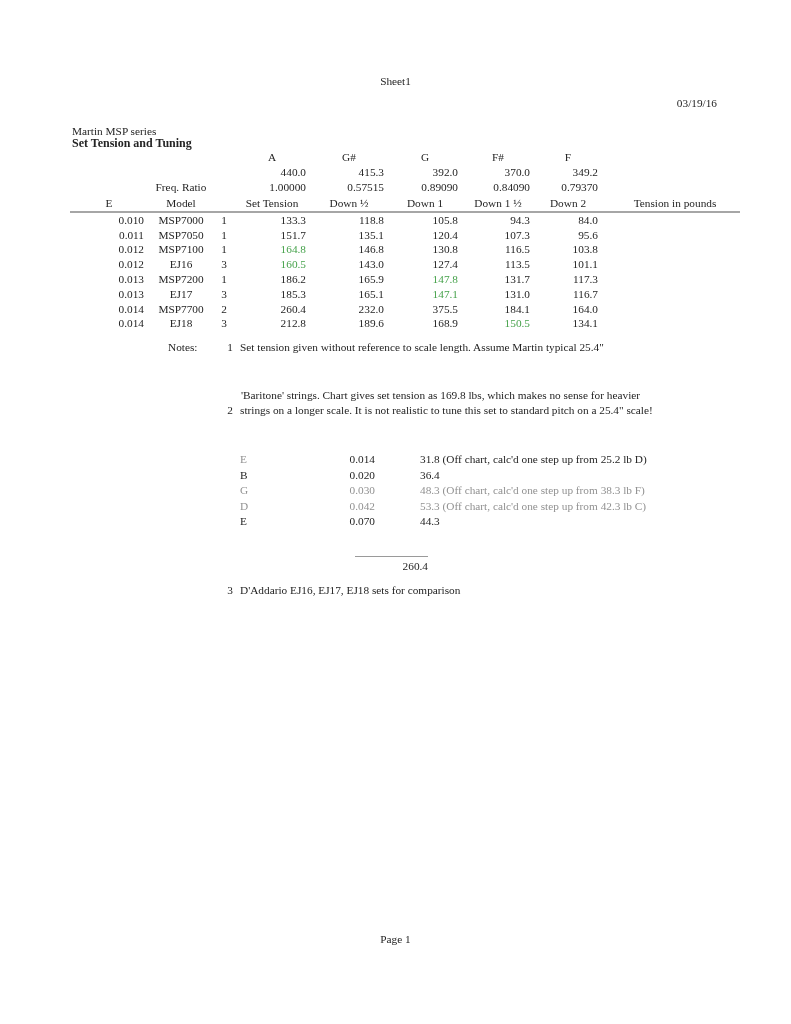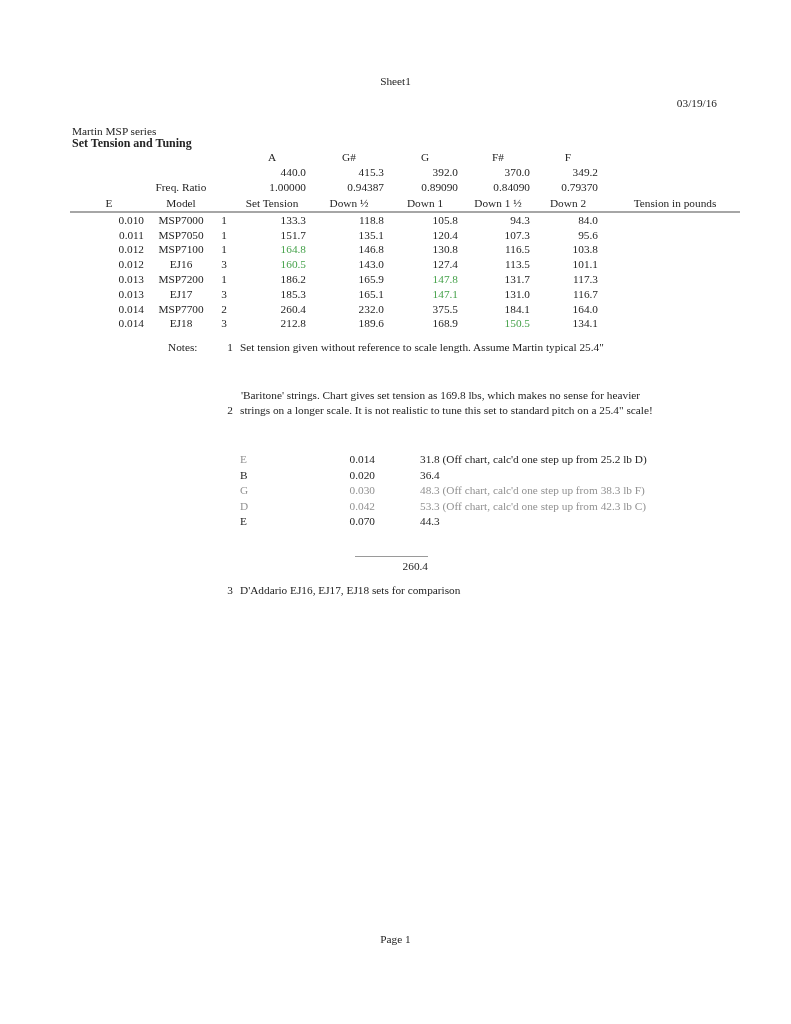--- a/index.html
+++ b/index.html
@@ -105,21 +105,21 @@
         <td class="num">392.0</td>
         <td class="num">370.0</td>
         <td class="num">349.2</td>
         <td></td>
       </tr>
       <tr>
         <td></td>
         <td class="ctr">Freq. Ratio</td>
         <td></td>
         <td class="num">1.00000</td>
-        <td class="num">0.94387</td>
+        <td class="num">0.57515</td>
         <td class="num">0.89090</td>
         <td class="num">0.84090</td>
         <td class="num">0.79370</td>
         <td></td>
       </tr>
       <tr class="hdr">
         <td class="ctr">E</td>
         <td class="ctr">Model</td>
         <td class="ctr"></td>
         <td class="ctr">Set Tension</td>

